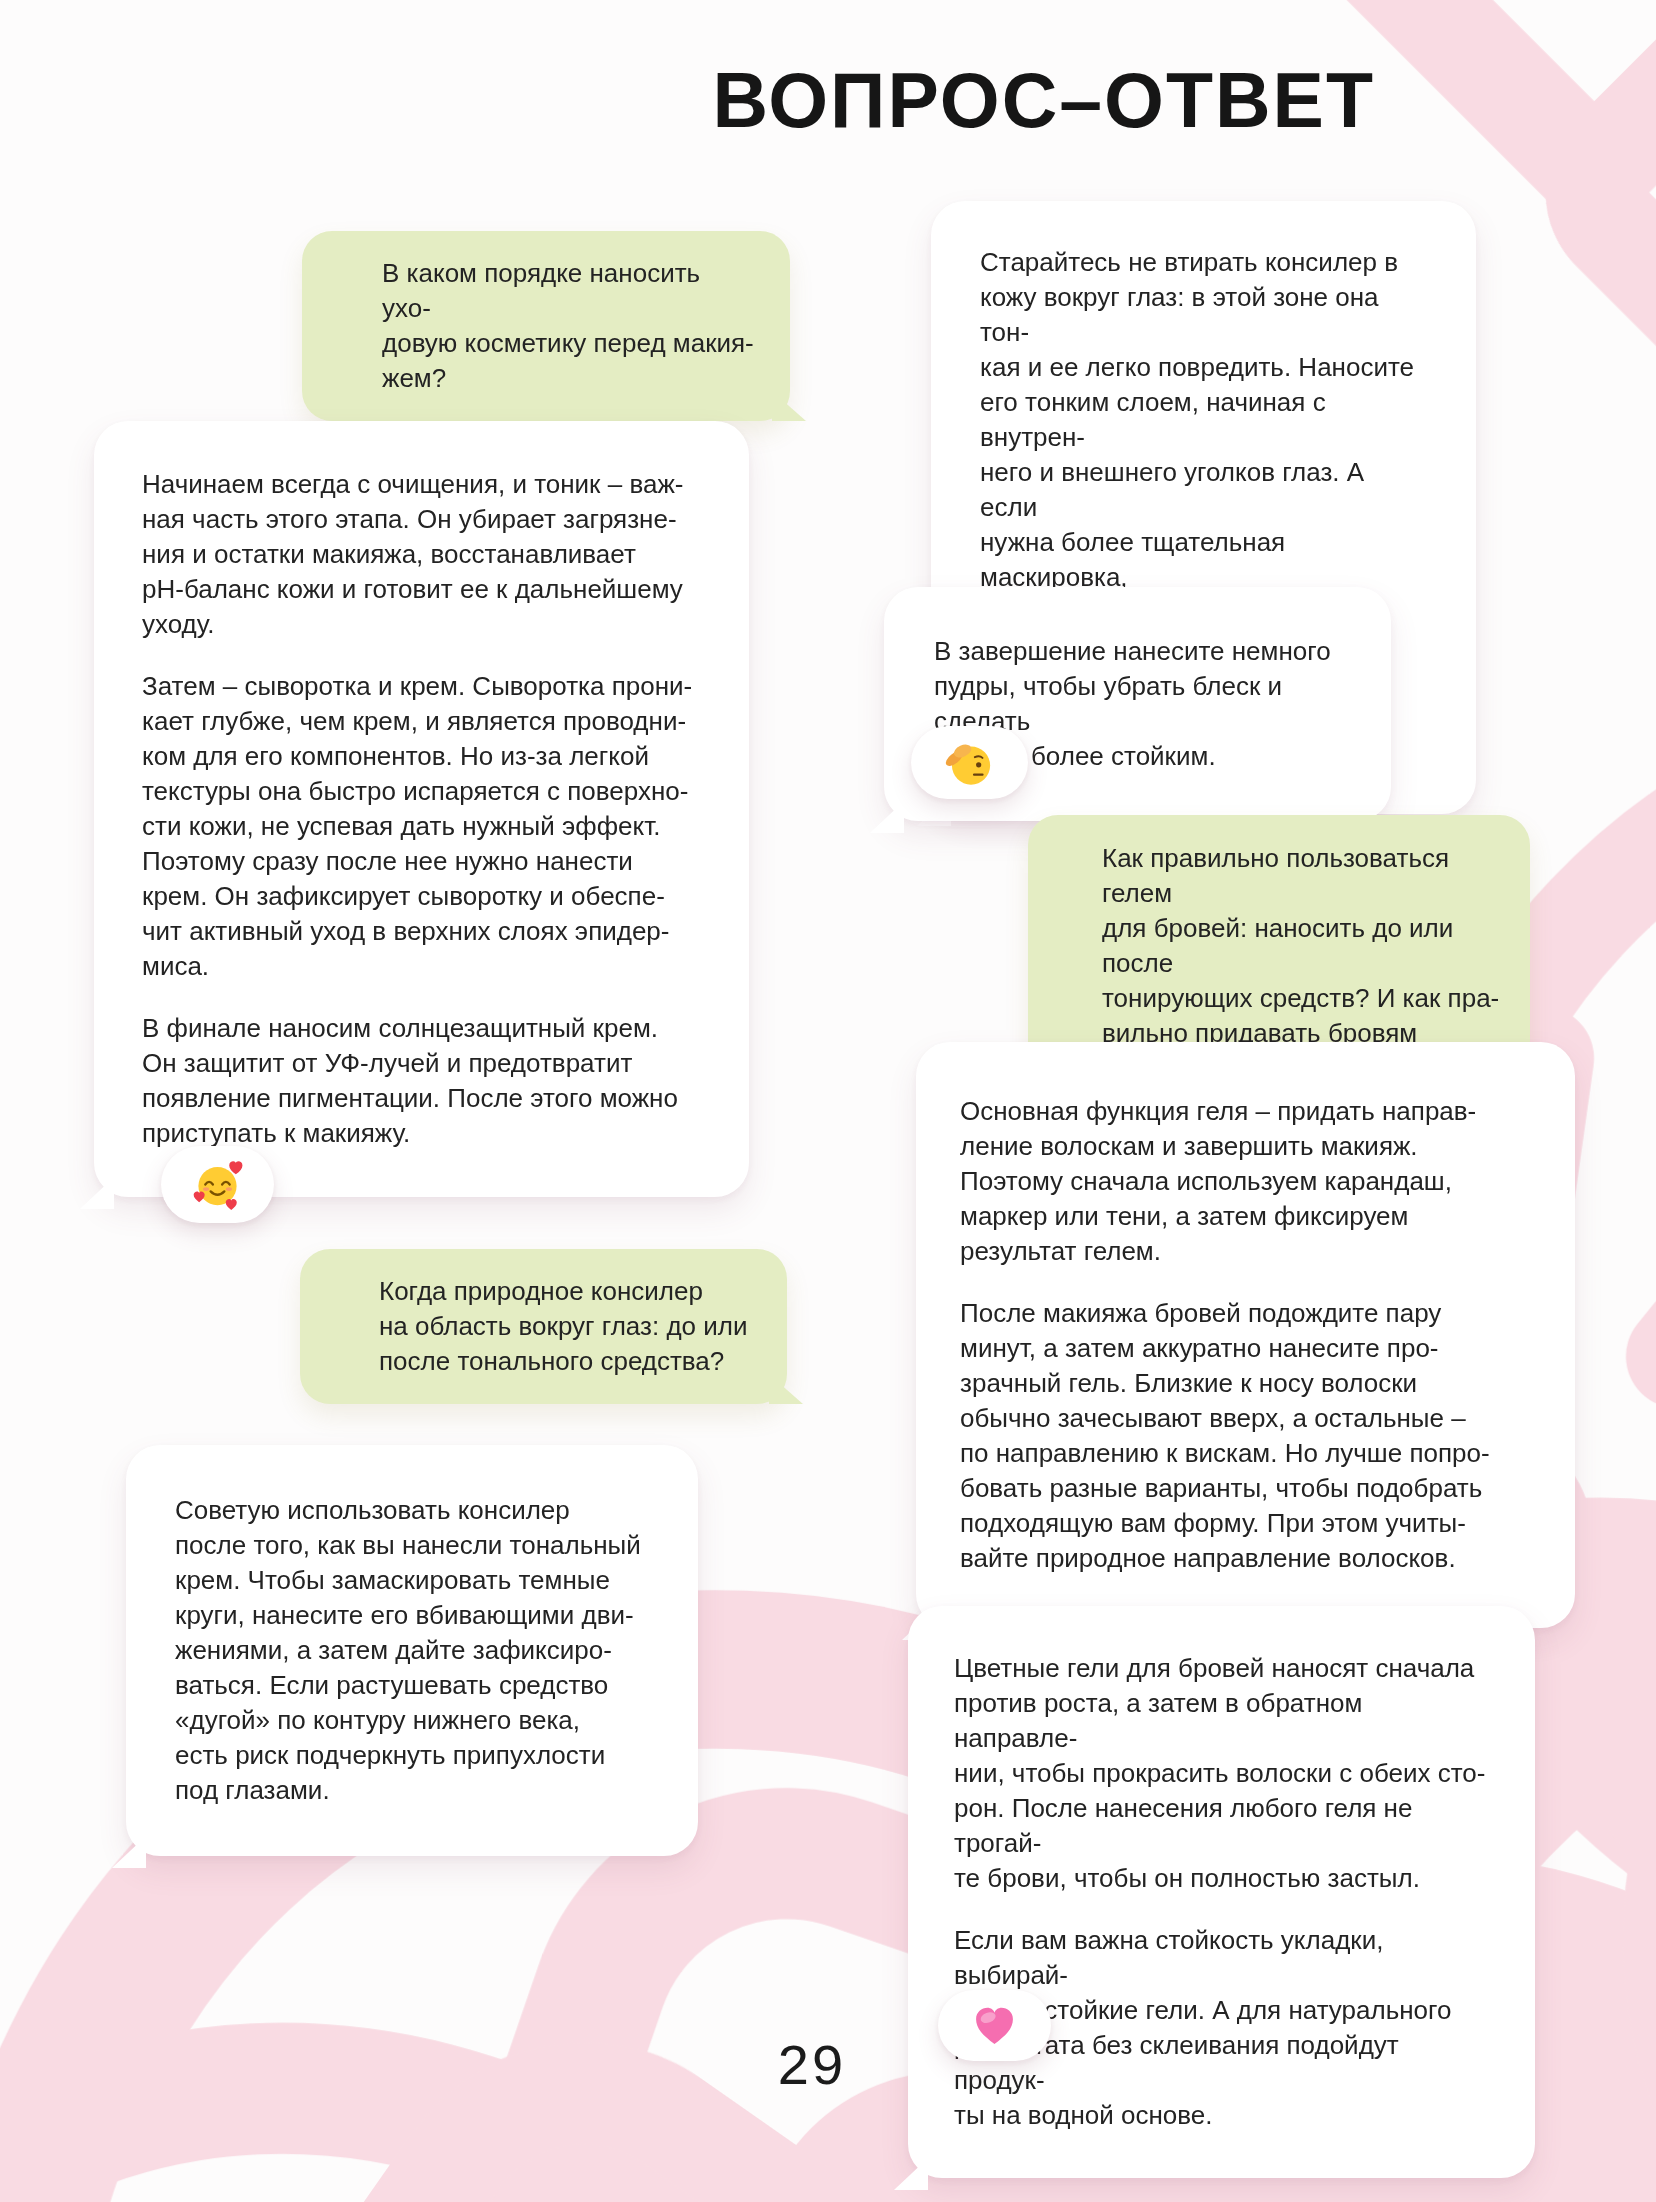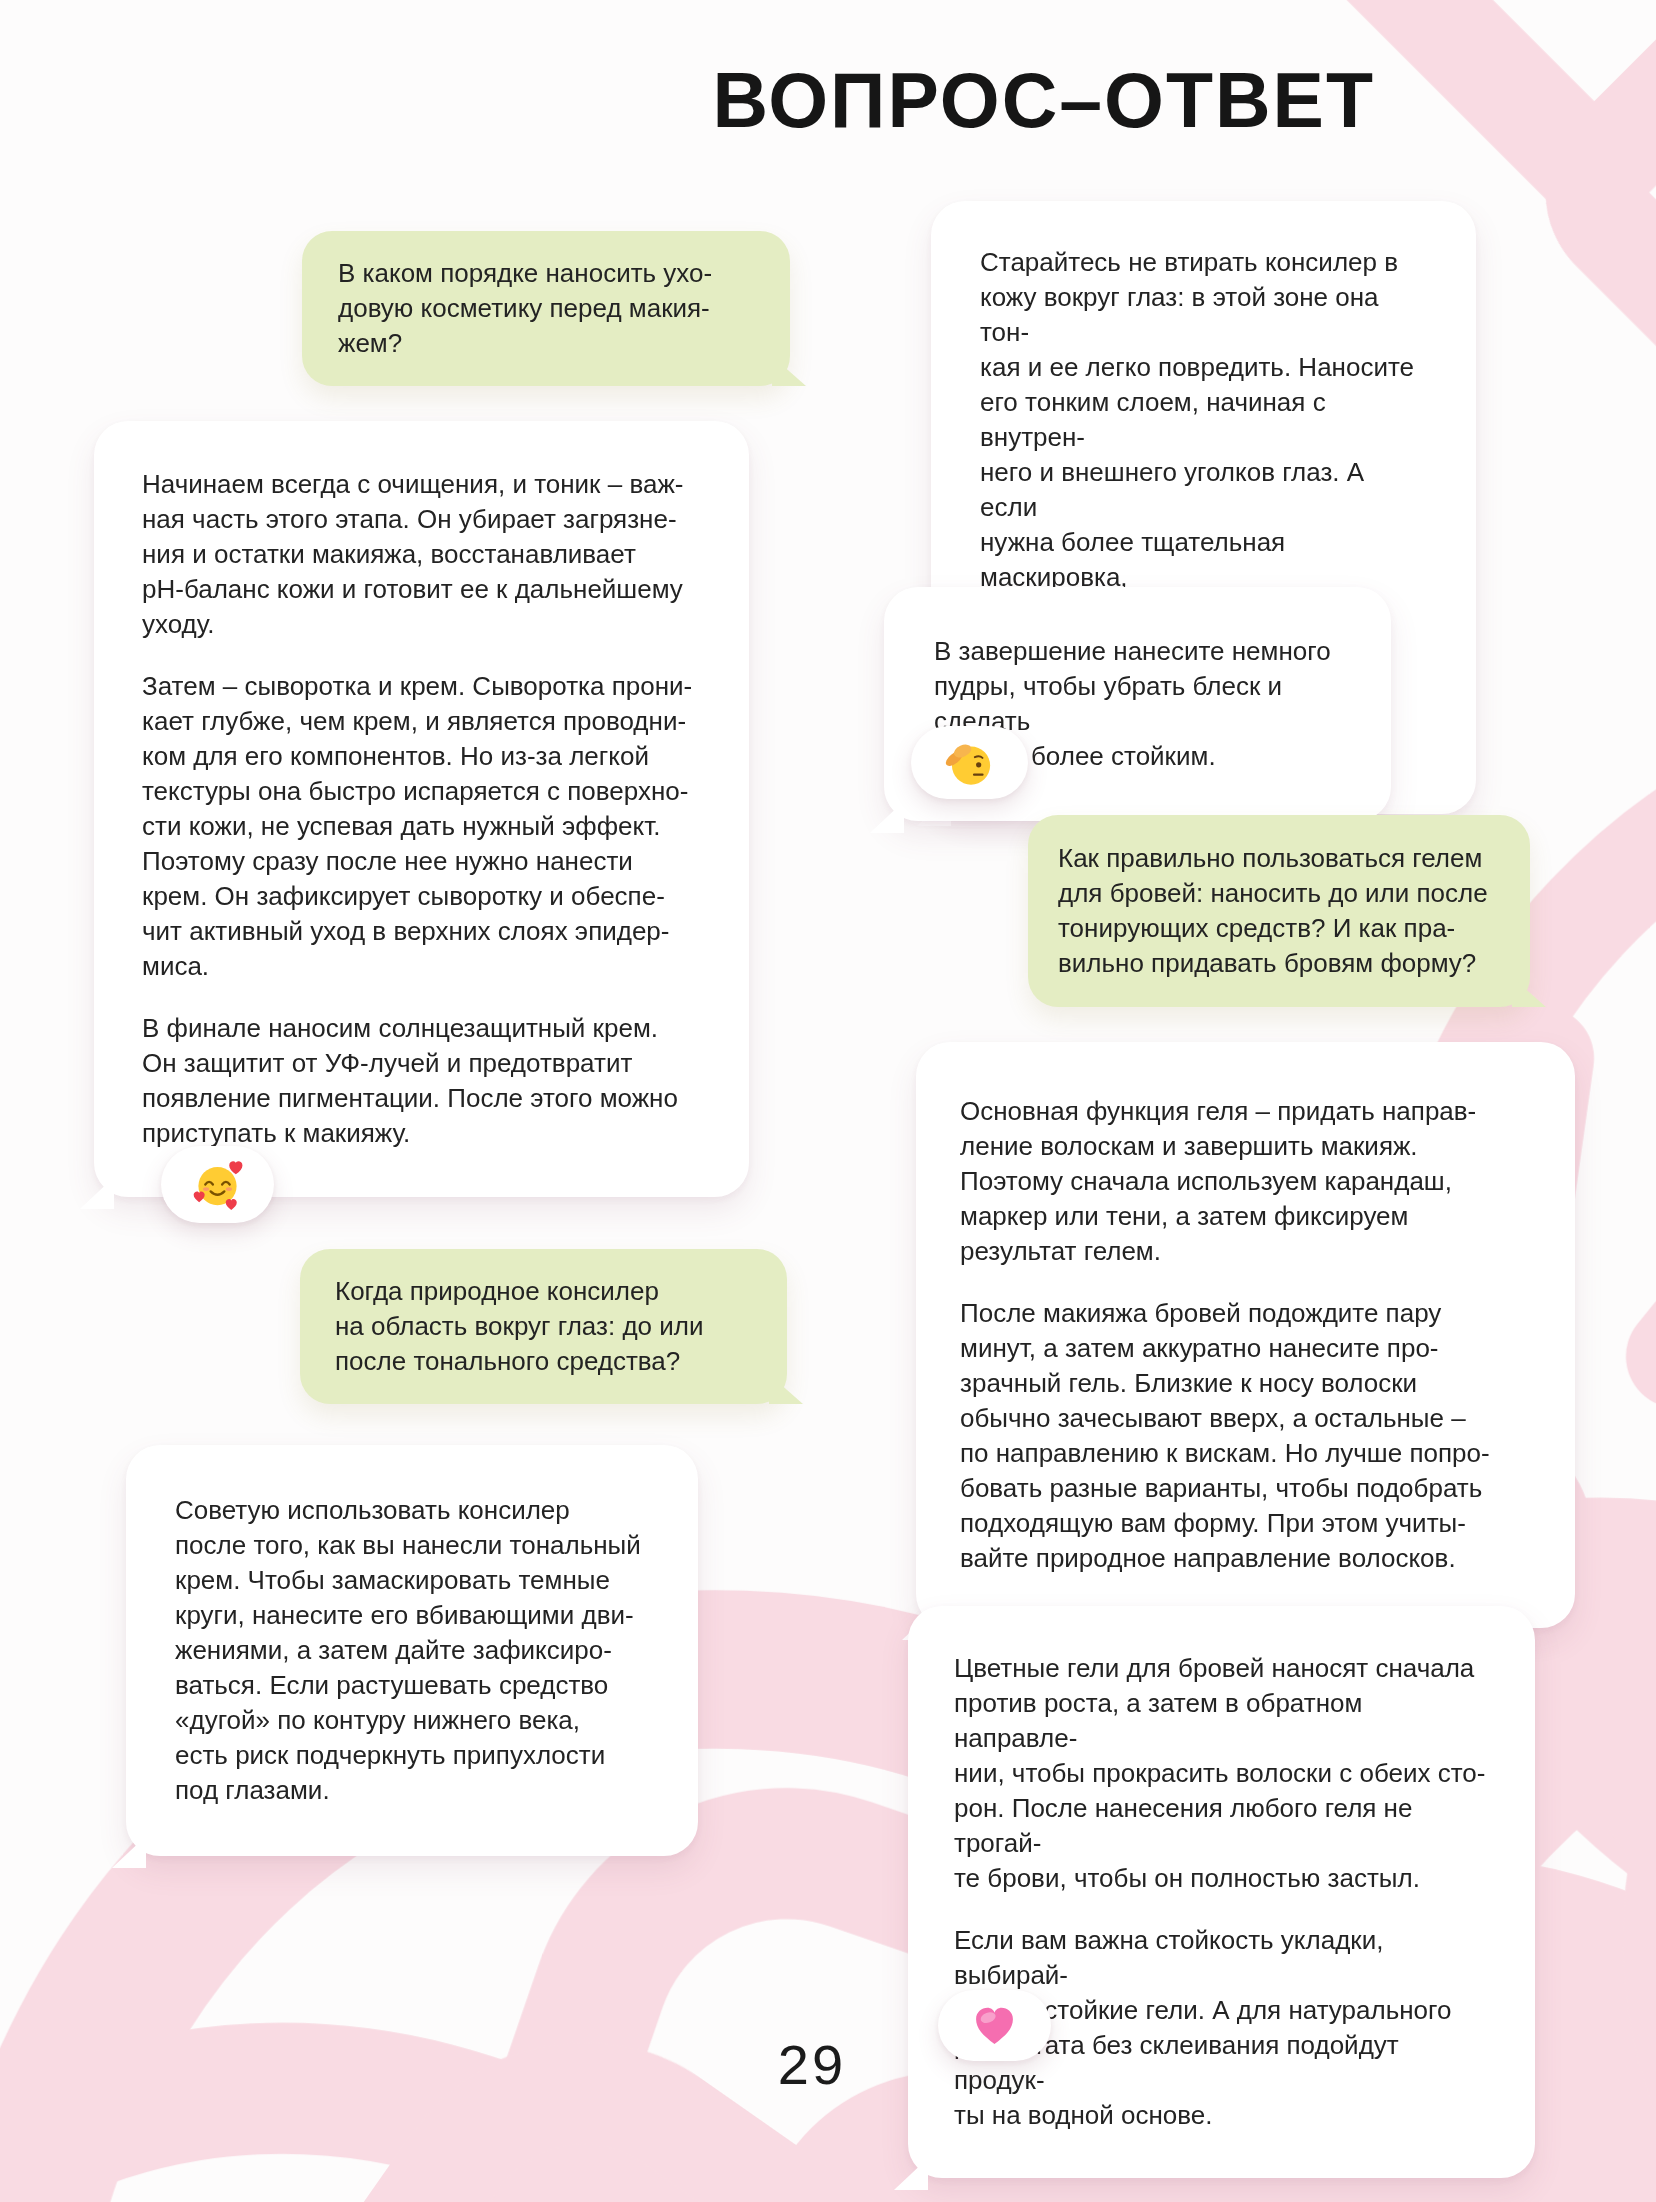--- a/index.html
+++ b/index.html
@@ -29,21 +29,21 @@
   }
   .a{
     background:var(--white);border-radius:34px;
     box-shadow:0 14px 30px rgba(130,70,95,.10),0 3px 8px rgba(130,70,95,.06);
   }
   .a::after{
     content:"";position:absolute;left:-14px;bottom:-12px;width:34px;height:32px;
     background:var(--white);
     clip-path:polygon(100% 0,0 100%,100% 100%);
   }
-  .btext{white-space:pre-line;font-size:26px;line-height:35px;color:var(--ink);}
+  .btext{white-space:pre-line;font-size:26px;line-height:35px;color:var(--ink);margin-left:44px;}
   .para{margin:16px;white-space:pre-line;font-size:26px;line-height:35px;color:var(--ink);}
   .para + .para{margin-top:27px;}
 
   .q1{left:302px;top:231px;width:488px;padding:25px 36px;}
   .a1{left:94px;top:421px;width:655px;padding:30px 32px;}
   .q2{left:300px;top:1249px;width:487px;padding:25px 35px;}
   .a2{left:126px;top:1445px;width:572px;padding:32px 33px;}
   .r1{left:931px;top:201px;width:545px;padding:28px 33px;}
   .r2{left:884px;top:587px;width:507px;padding:31px 34px;}
   .q3{left:1028px;top:815px;width:502px;padding:26px 30px;}

